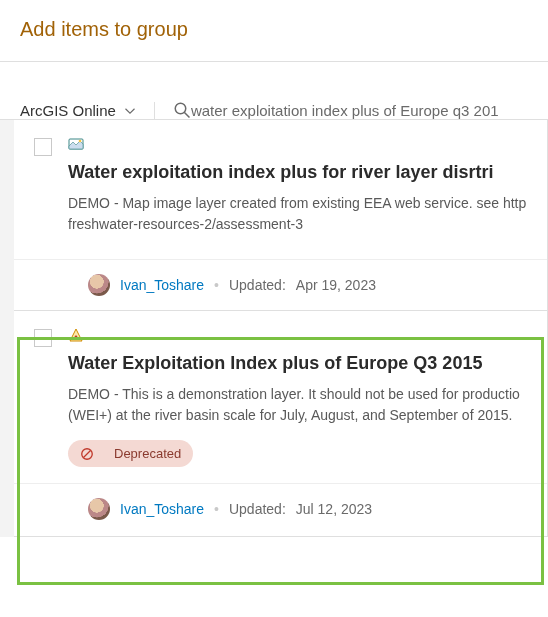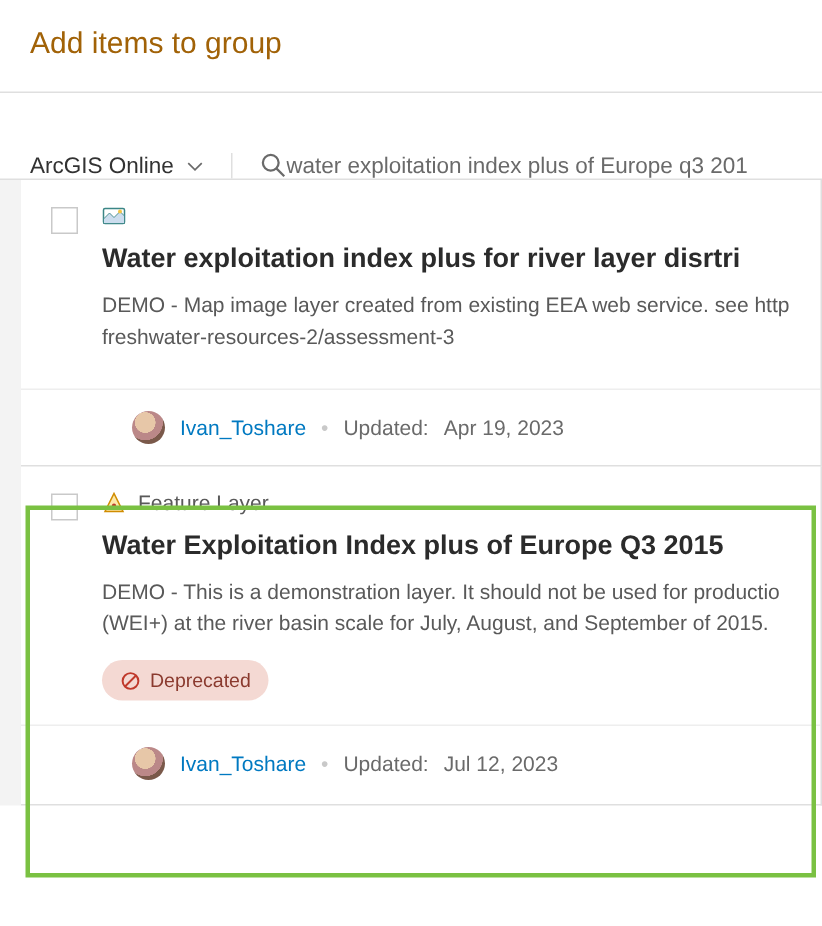--- a/index.html
+++ b/index.html
@@ -102,21 +102,21 @@
   }
   .desc {
     font-size: 14px;
     color: #595959;
     line-height: 1.5;
     margin-bottom: 8px;
   }
   .badge-deprecated {
     display: inline-flex;
     align-items: center;
-    gap: 6px;
+    gap: 20px;
     background: #f4d9d3;
     color: #8a3a2e;
     font-size: 13px;
     padding: 6px 12px;
     border-radius: 14px;
     margin-top: 6px;
   }
   .dep-icon { width: 14px; height: 14px; }
   .card-footer {
     border-top: 1px solid #eeeeee;
@@ -193,21 +193,20 @@
 
   <div class="card" style="padding-bottom:2px;">
     <div class="card-body">
       <div class="chk"></div>
       <div class="content">
         <div class="type-row">
           <svg class="type-icon" viewBox="0 0 16 16">
             <path d="M2 14 L8 2 L14 14 Z" fill="#fde9a8" stroke="#d08c00"></path>
             <circle cx="8" cy="10" r="1.4" fill="#c0392b"></circle>
           </svg>
-          <span>Feature Layer</span>
         </div>
         <div class="title">Water Exploitation Index plus of Europe Q3 2015</div>
         <div class="desc">DEMO - This is a demonstration layer. It should not be used for productio
 (WEI+) at the river basin scale for July, August, and September of 2015.</div>
         <div class="badge-deprecated">
           <svg class="dep-icon" viewBox="0 0 16 16">
             <circle cx="8" cy="8" r="6" fill="none" stroke="#c0392b" stroke-width="1.5"></circle>
             <line x1="4" y1="12" x2="12" y2="4" stroke="#c0392b" stroke-width="1.5"></line>
           </svg>
           <span>Deprecated</span>

